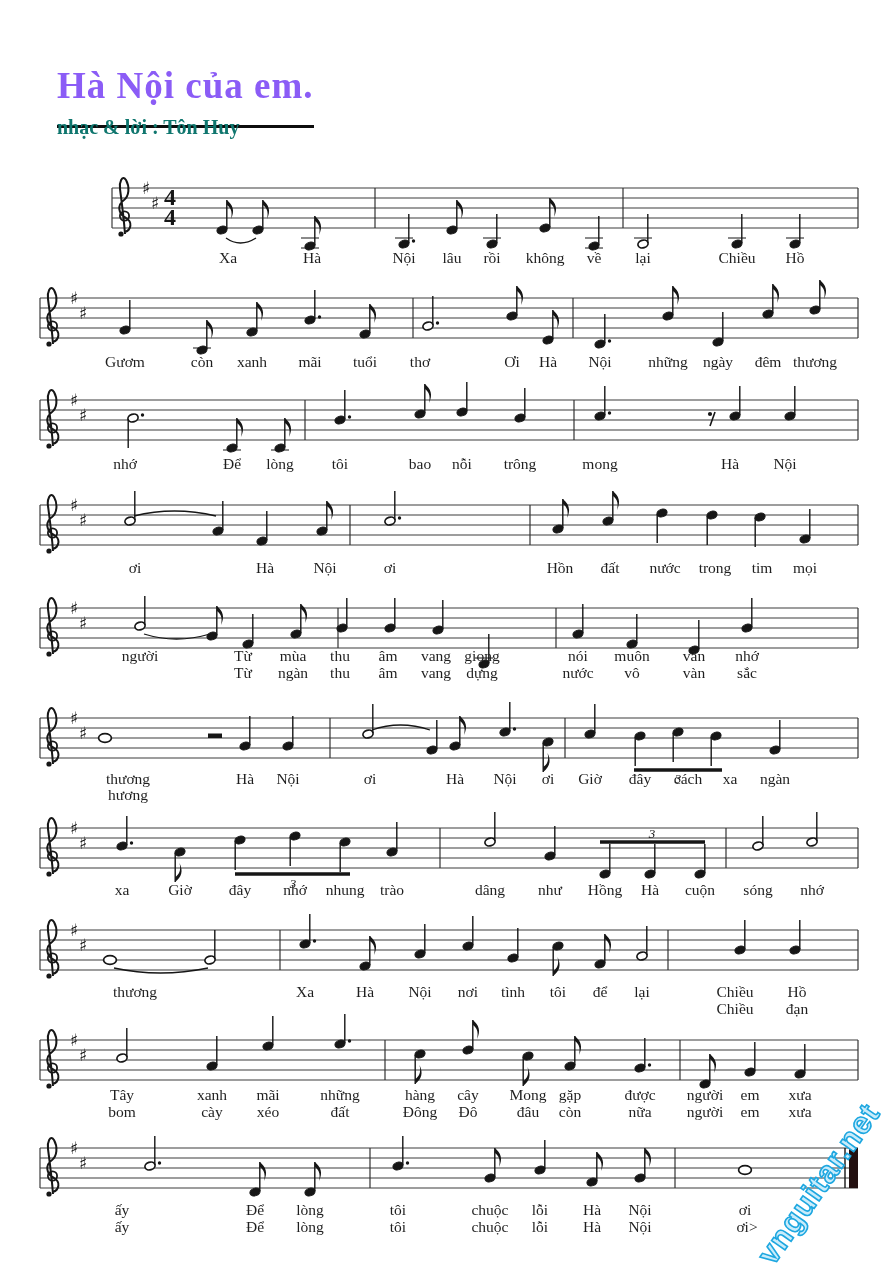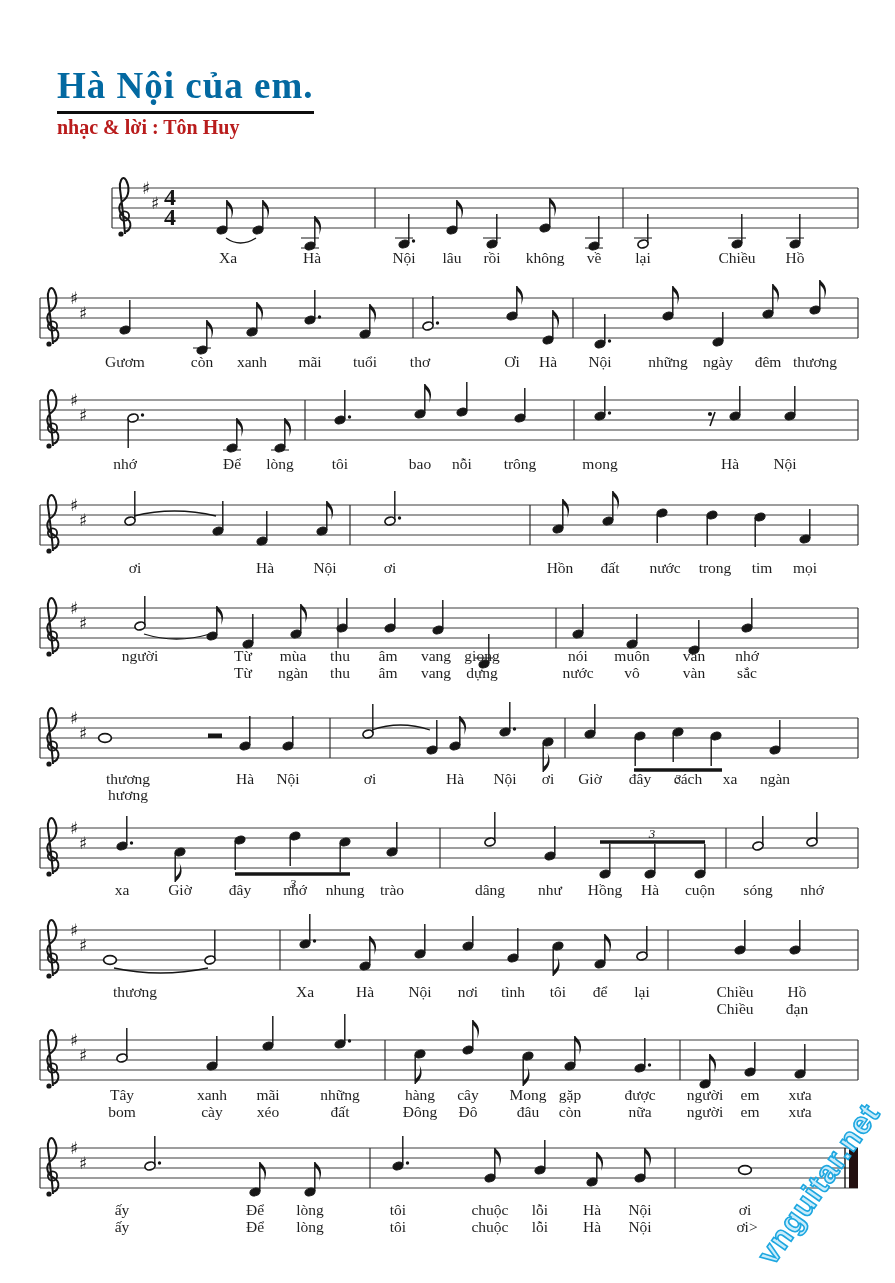--- a/index.html
+++ b/index.html
@@ -6,29 +6,29 @@
   .page{
     position:relative;
     width:895px;height:1283px;
     background:#ffffff;
     overflow:hidden;
     font-family:"Liberation Serif", serif;
   }
   .title{
     position:absolute;left:57px;top:64px;margin:0;
     font-family:"Liberation Serif", serif;
-    font-size:37px;font-weight:bold;color:#0369a1;
-    border-bottom:3px solid #0d0d0d;padding-bottom:4px;
+    font-size:37px;font-weight:bold;color:#8b5cf6;
+    border-bottom:3px solid #0d0d0d;padding-bottom:18px;
     letter-spacing:1px;
     display:inline-block;
   }
   .credit{
     position:absolute;left:57px;top:116px;
     font-family:"Liberation Serif", serif;
-    font-size:20px;font-weight:bold;color:#b91c1c;
+    font-size:20px;font-weight:bold;color:#0f766e;
   }
   #score{position:absolute;left:0;top:0;}
   .watermark{
     position:absolute;left:694px;top:1166px;width:250px;
     text-align:center;
     transform:rotate(-55deg);
     font-family:"Liberation Sans", sans-serif;
     font-weight:bold;font-size:31px;letter-spacing:1px;
     color:#c9ecfb;
     -webkit-text-stroke:1.6px #1ea7e0;

